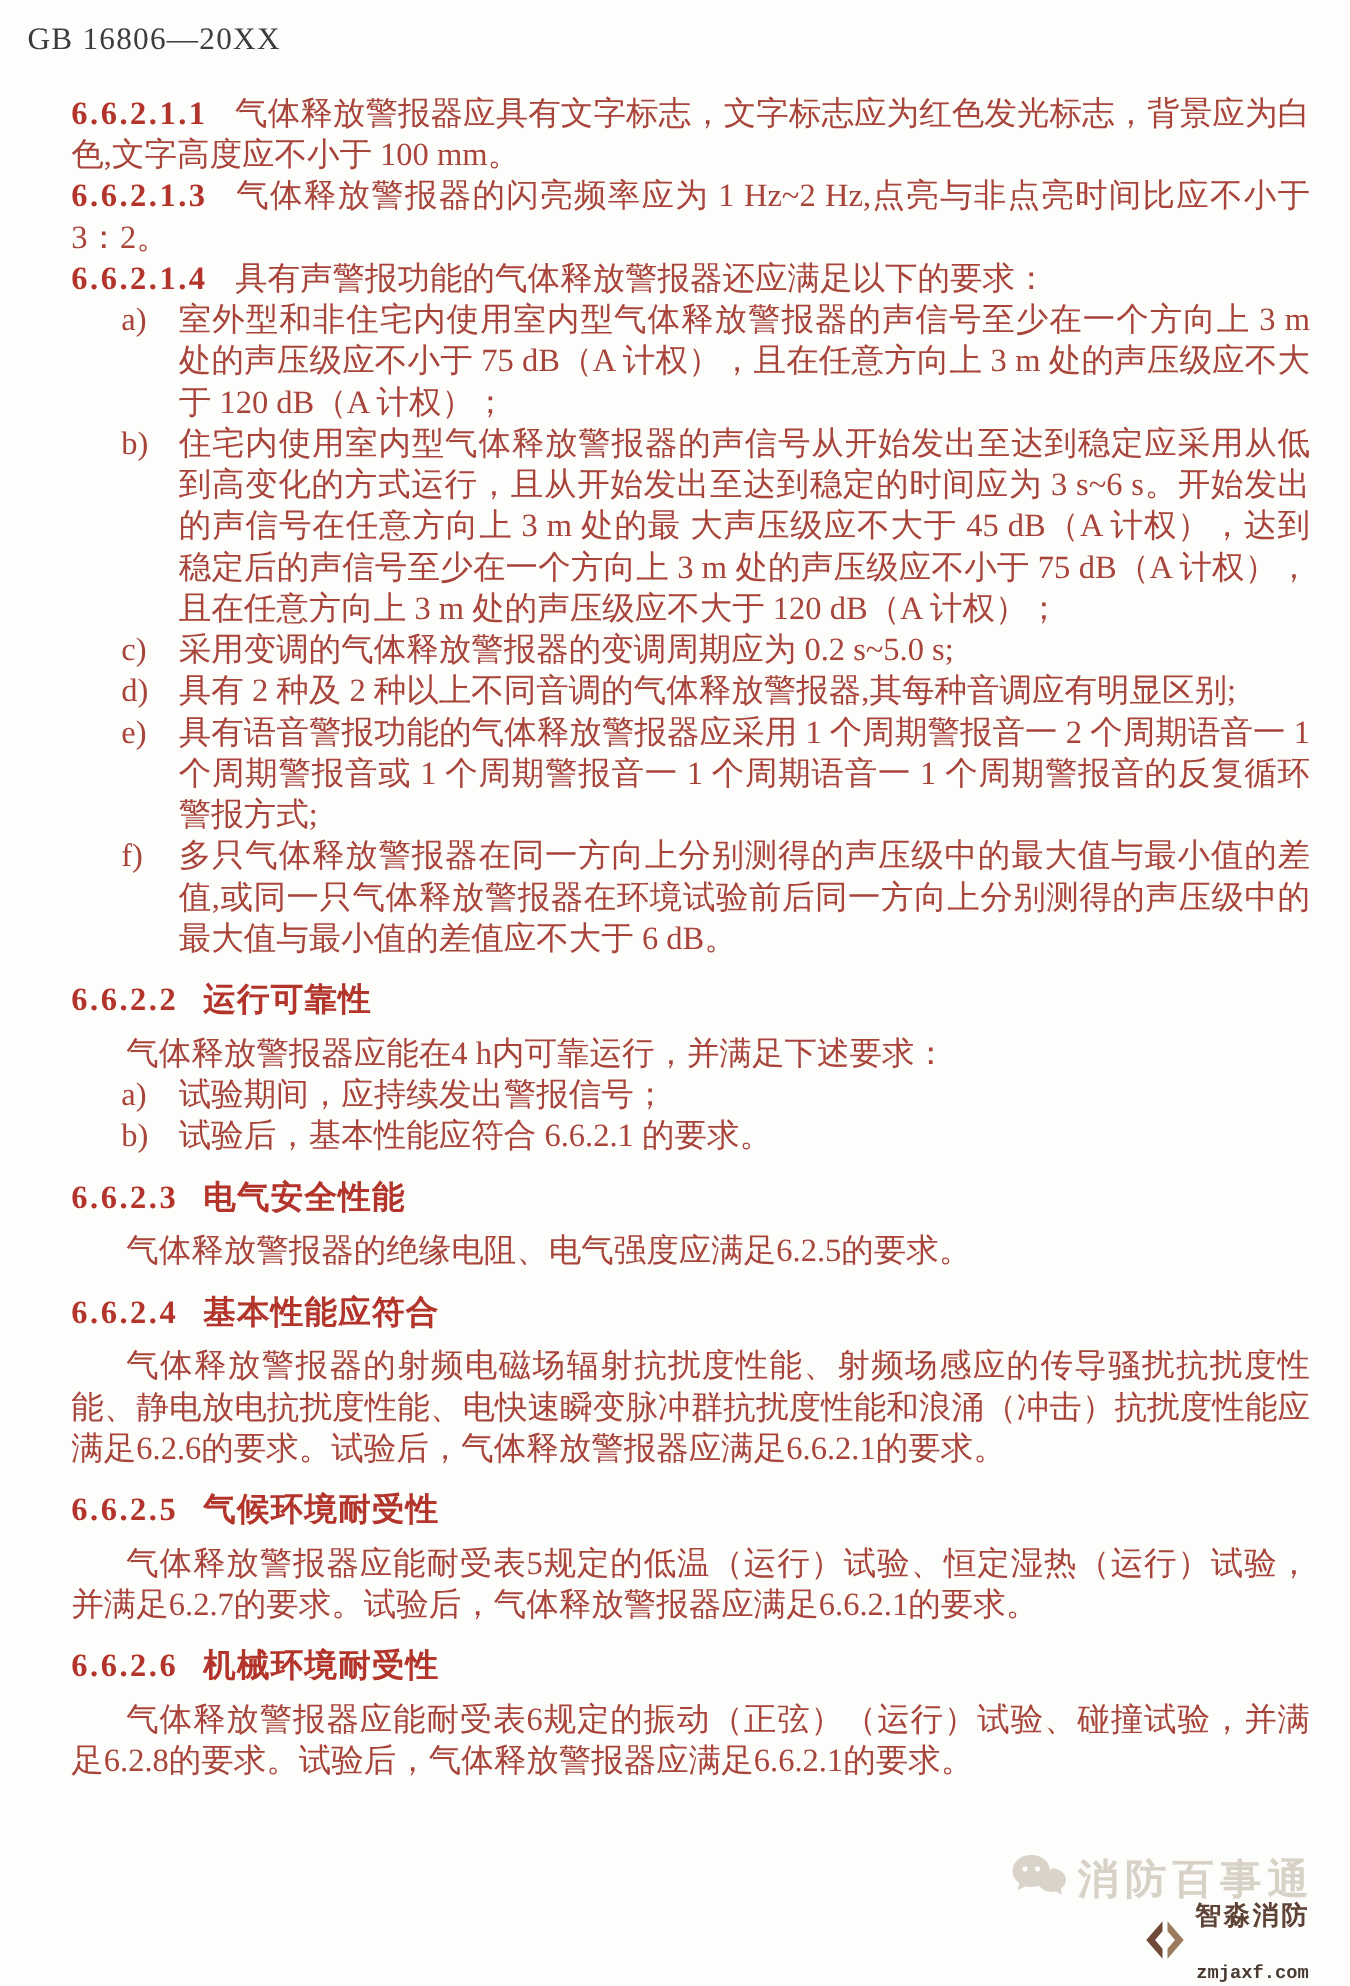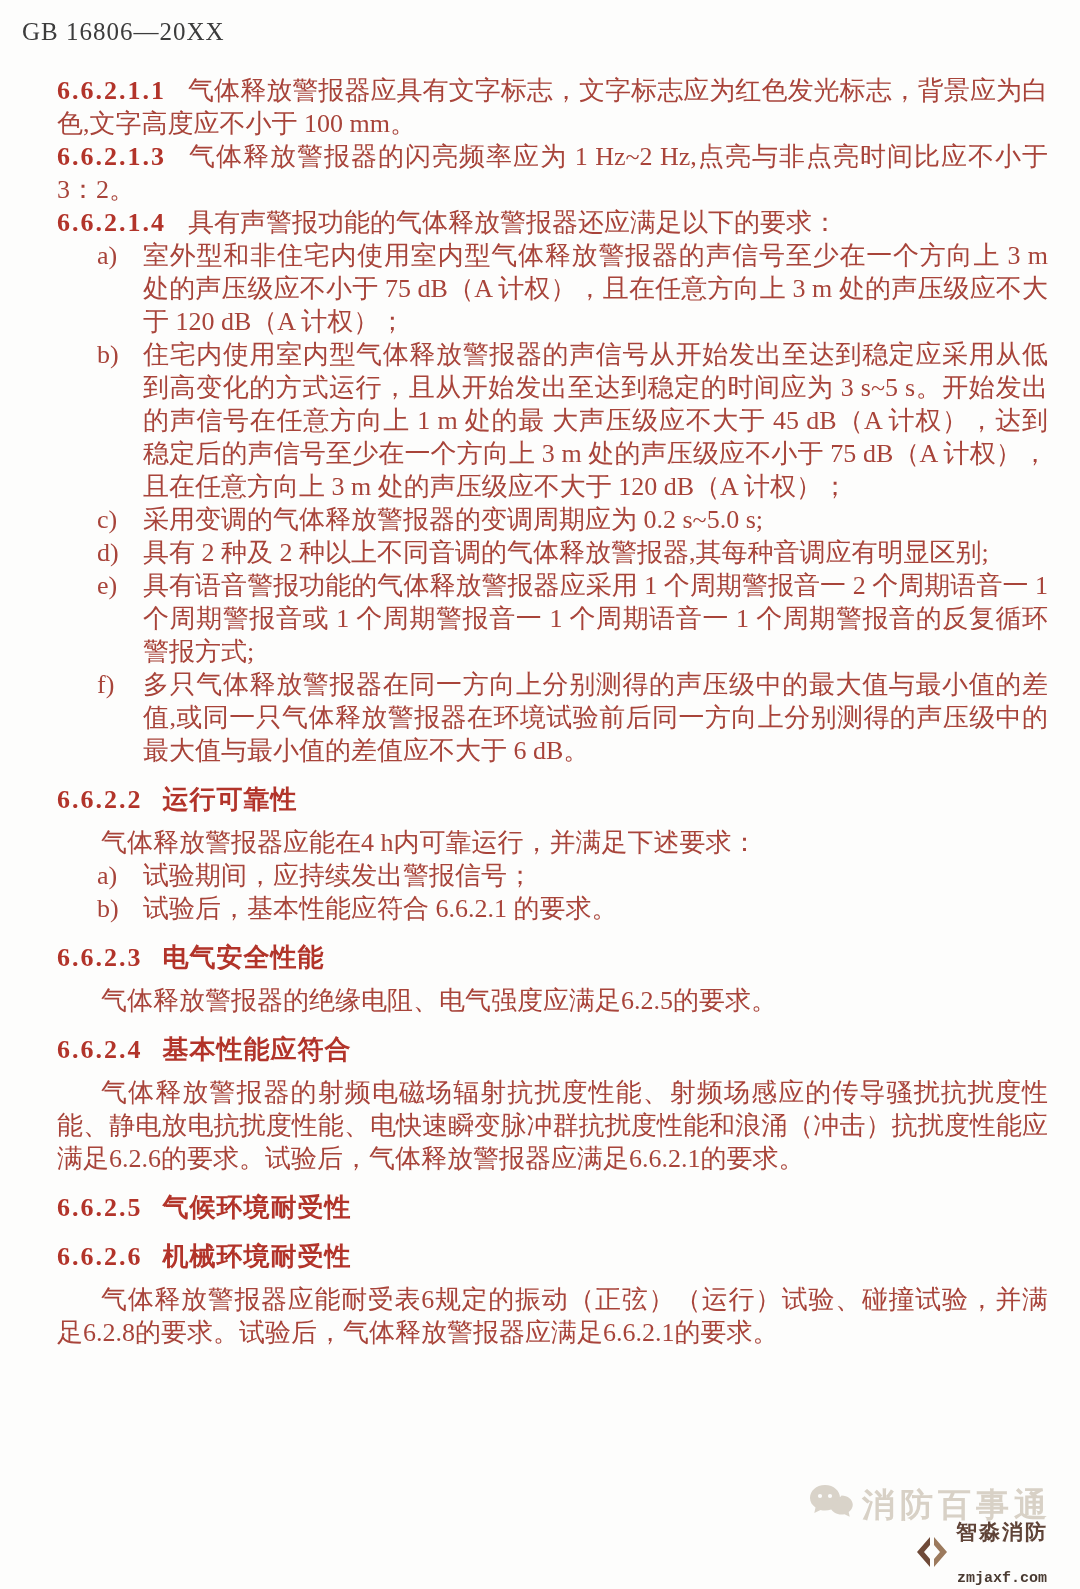--- a/index.html
+++ b/index.html
@@ -122,21 +122,21 @@
     <p class="clause"><span class="num">6.6.2.1.3</span><span class="txt">气体释放警报器的闪亮频率应为 1 Hz~2 Hz,点亮与非点亮时间比应不小于 3：2。</span></p>
 
     <p class="clause"><span class="num">6.6.2.1.4</span><span class="txt">具有声警报功能的气体释放警报器还应满足以下的要求：</span></p>
 
     <div class="item">
         <span class="label">a)</span>
         <span class="itext">室外型和非住宅内使用室内型气体释放警报器的声信号至少在一个方向上 3 m 处的声压级应不小于 75 dB（A 计权），且在任意方向上 3 m 处的声压级应不大于 120 dB（A 计权）；</span>
       </div>
     <div class="item">
         <span class="label">b)</span>
-        <span class="itext">住宅内使用室内型气体释放警报器的声信号从开始发出至达到稳定应采用从低到高变化的方式运行，且从开始发出至达到稳定的时间应为 3 s~5 s。开始发出的声信号在任意方向上 1 m 处的最 大声压级应不大于 45 dB（A 计权），达到稳定后的声信号至少在一个方向上 3 m 处的声压级应不小于 75 dB（A 计权），且在任意方向上 3 m 处的声压级应不大于 120 dB（A 计权）；</span>
+        <span class="itext">住宅内使用室内型气体释放警报器的声信号从开始发出至达到稳定应采用从低到高变化的方式运行，且从开始发出至达到稳定的时间应为 3 s~6 s。开始发出的声信号在任意方向上 3 m 处的最 大声压级应不大于 45 dB（A 计权），达到稳定后的声信号至少在一个方向上 3 m 处的声压级应不小于 75 dB（A 计权），且在任意方向上 3 m 处的声压级应不大于 120 dB（A 计权）；</span>
       </div>
     <div class="item">
         <span class="label">c)</span>
         <span class="itext">采用变调的气体释放警报器的变调周期应为 0.2 s~5.0 s;</span>
       </div>
     <div class="item">
         <span class="label">d)</span>
         <span class="itext">具有 2 种及 2 种以上不同音调的气体释放警报器,其每种音调应有明显区别;</span>
       </div>
     <div class="item">
@@ -159,20 +159,21 @@
         <span class="itext">试验后，基本性能应符合 6.6.2.1 的要求。</span>
       </div>
 
     <p class="sec-heading"><span class="num">6.6.2.3</span><span class="title">电气安全性能</span></p>
     <p class="para">气体释放警报器的绝缘电阻、电气强度应满足6.2.5的要求。</p>
 
     <p class="sec-heading"><span class="num">6.6.2.4</span><span class="title">基本性能应符合</span></p>
     <p class="para">气体释放警报器的射频电磁场辐射抗扰度性能、射频场感应的传导骚扰抗扰度性能、静电放电抗扰度性能、电快速瞬变脉冲群抗扰度性能和浪涌（冲击）抗扰度性能应满足6.2.6的要求。试验后，气体释放警报器应满足6.6.2.1的要求。</p>
 
     <p class="sec-heading"><span class="num">6.6.2.5</span><span class="title">气候环境耐受性</span></p>
+    <p class="para">气体释放警报器应能耐受表5规定的低温（运行）试验、恒定湿热（运行）试验，并满足6.2.7的要求。试验后，气体释放警报器应满足6.6.2.1的要求。</p>
 
     <p class="sec-heading"><span class="num">6.6.2.6</span><span class="title">机械环境耐受性</span></p>
     <p class="para">气体释放警报器应能耐受表6规定的振动（正弦）（运行）试验、碰撞试验，并满足6.2.8的要求。试验后，气体释放警报器应满足6.6.2.1的要求。</p>
 
   </main>
 
   <div class="watermark">
     <div class="wm-brand">
       <span class="wm-icon">
         <svg width="46" height="38" viewBox="0 0 46 38" aria-hidden="true">

